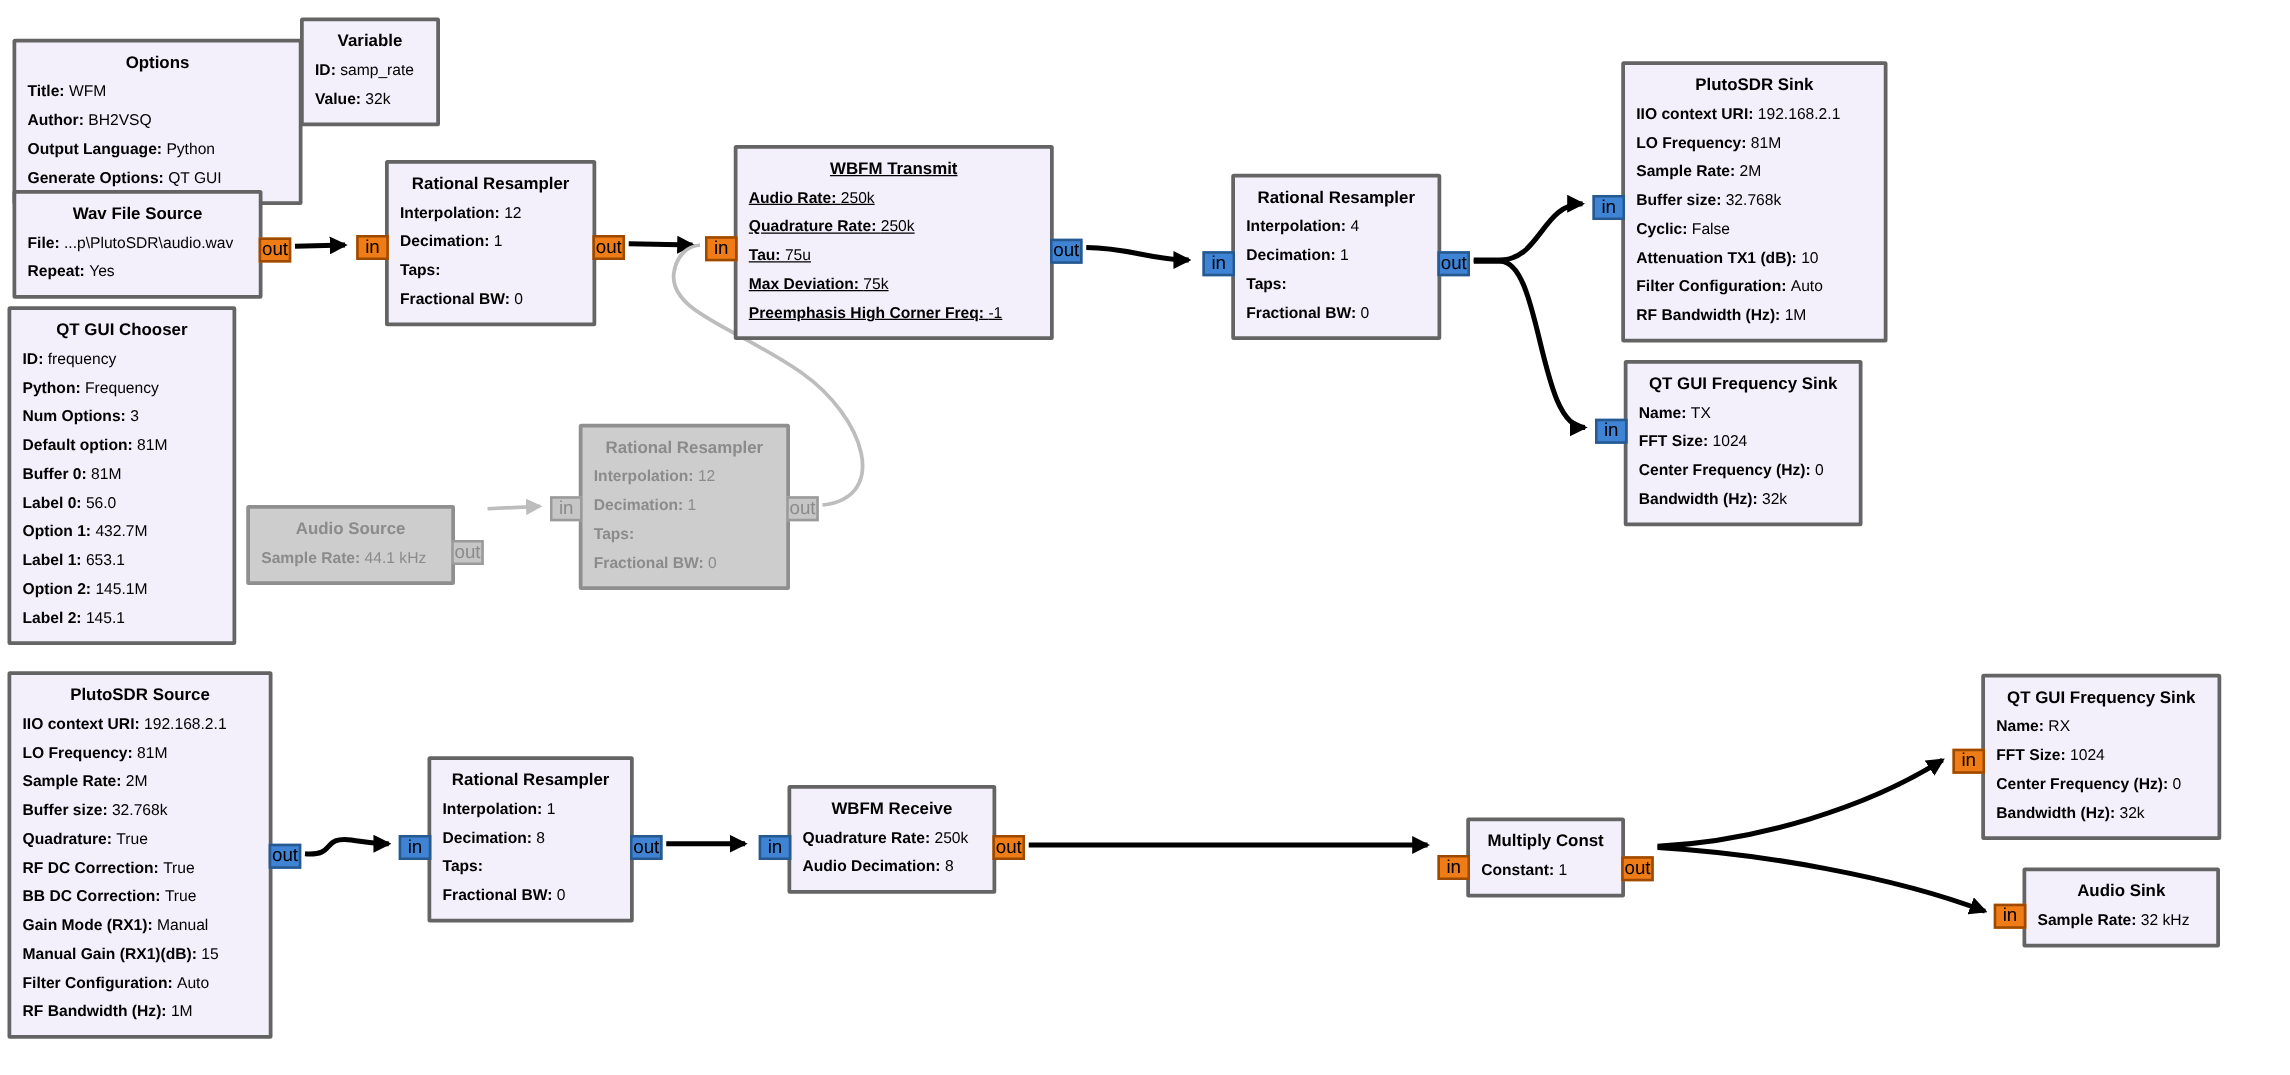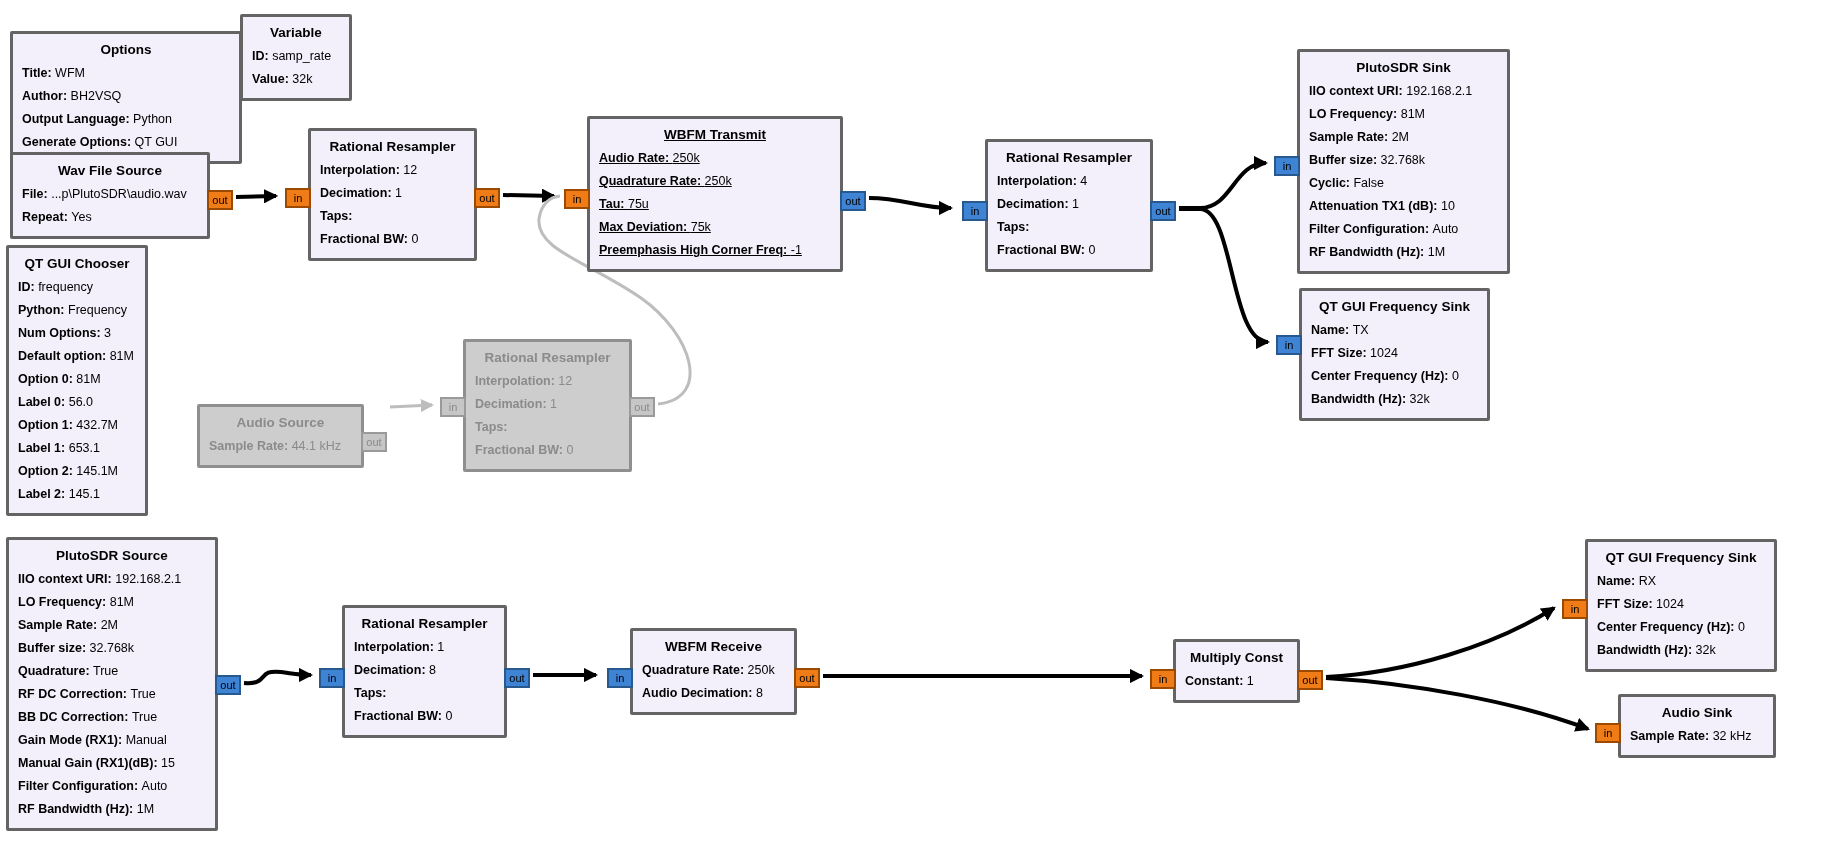--- a/index.html
+++ b/index.html
@@ -10,21 +10,21 @@
   .wire.disabled{stroke:var(--wire-dis,#bdbdbd);stroke-width:3px;}
   .block{position:absolute;box-sizing:border-box;border:3px solid var(--block-border,#646464);
          background:var(--block-fill,#f3f0fb);border-radius:2px;padding:4px 9px 7px;}
   .block.disabled{border-color:var(--dis-border,#8f8f8f);background:var(--dis-fill,#cdcdcd);}
   .block-title{font-size:13.5px;font-weight:bold;text-align:center;line-height:24px;white-space:nowrap;color:#000;}
   .param{font-size:12.5px;line-height:23px;white-space:nowrap;color:#000;}
   .param-label{font-weight:bold;}
   .block.disabled .block-title,.block.disabled .param,
   .block.disabled .param-label{color:var(--dis-text,#8b8b8b);}
   .port{position:absolute;box-sizing:border-box;width:26px;height:20px;border:2px solid;
-        font-size:11px;line-height:16px;text-align:center;color:#000;overflow:hidden;}
+        font-size:15px;line-height:16px;text-align:center;color:#000;overflow:hidden;}
   .port.left{left:-26px;}
   .port.right{right:-26px;}
   .port.float{background:var(--port-float,#ef7c16);border-color:var(--port-float-border,#9c4a00);}
   .port.complex{background:var(--port-complex,#3f83d4);border-color:var(--port-complex-border,#27598f);}
   .port.disabled{background:var(--port-dis,#c6c6c6);border-color:var(--port-dis-border,#9a9a9a);color:var(--dis-text,#8b8b8b);}
 </style>
 </head>
 <body>
 
 <div class="canvas">
@@ -64,27 +64,27 @@
         <div class="block-title">Variable</div>
         <div class="param"><span class="param-label">ID: </span><span class="param-value">samp_rate</span></div>
         <div class="param"><span class="param-label">Value: </span><span class="param-value">32k</span></div>
       </div>
       <div class="block enabled" style="left: 10px; top: 152px; width: 200px;">
         <div class="block-title">Wav File Source</div>
         <div class="param"><span class="param-label">File: </span><span class="param-value">...p\PlutoSDR\audio.wav</span></div>
         <div class="param"><span class="param-label">Repeat: </span><span class="param-value">Yes</span></div>
         <div class="port right float" style="top: 35px;">out</div>
       </div>
-      <div class="block enabled" style="left: 6px; top: 245px; width: 142px;">
+      <div class="block enabled" style="left: 6px; top: 245px; width: 183px;">
         <div class="block-title">QT GUI Chooser</div>
         <div class="param"><span class="param-label">ID: </span><span class="param-value">frequency</span></div>
         <div class="param"><span class="param-label">Python: </span><span class="param-value">Frequency</span></div>
         <div class="param"><span class="param-label">Num Options: </span><span class="param-value">3</span></div>
         <div class="param"><span class="param-label">Default option: </span><span class="param-value">81M</span></div>
-        <div class="param"><span class="param-label">Option 0: </span><span class="param-value">81M</span></div>
+        <div class="param"><span class="param-label">Buffer 0: </span><span class="param-value">81M</span></div>
         <div class="param"><span class="param-label">Label 0: </span><span class="param-value">56.0</span></div>
         <div class="param"><span class="param-label">Option 1: </span><span class="param-value">432.7M</span></div>
         <div class="param"><span class="param-label">Label 1: </span><span class="param-value">653.1</span></div>
         <div class="param"><span class="param-label">Option 2: </span><span class="param-value">145.1M</span></div>
         <div class="param"><span class="param-label">Label 2: </span><span class="param-value">145.1</span></div>
       </div>
       <div class="block enabled" style="left: 308px; top: 128px; width: 169px;">
         <div class="block-title">Rational Resampler</div>
         <div class="param"><span class="param-label">Interpolation: </span><span class="param-value">12</span></div>
         <div class="param"><span class="param-label">Decimation: </span><span class="param-value">1</span></div>
@@ -170,21 +170,21 @@
         <div class="port left complex" style="top: 60px;">in</div>
         <div class="port right complex" style="top: 60px;">out</div>
       </div>
       <div class="block enabled" style="left: 630px; top: 628px; width: 167px;">
         <div class="block-title">WBFM Receive</div>
         <div class="param"><span class="param-label">Quadrature Rate: </span><span class="param-value">250k</span></div>
         <div class="param"><span class="param-label">Audio Decimation: </span><span class="param-value">8</span></div>
         <div class="port left complex" style="top: 37px;">in</div>
         <div class="port right float" style="top: 37px;">out</div>
       </div>
-      <div class="block enabled" style="left: 1173px; top: 639px; width: 127px;">
+      <div class="block enabled" style="left: 1173px; top: 654px; width: 127px;">
         <div class="block-title">Multiply Const</div>
         <div class="param"><span class="param-label">Constant: </span><span class="param-value">1</span></div>
         <div class="port left float" style="top: 27px;">in</div>
         <div class="port right float" style="top: 28px;">out</div>
       </div>
       <div class="block enabled" style="left: 1585px; top: 539px; width: 192px;">
         <div class="block-title">QT GUI Frequency Sink</div>
         <div class="param"><span class="param-label">Name: </span><span class="param-value">RX</span></div>
         <div class="param"><span class="param-label">FFT Size: </span><span class="param-value">1024</span></div>
         <div class="param"><span class="param-label">Center Frequency (Hz): </span><span class="param-value">0</span></div>

